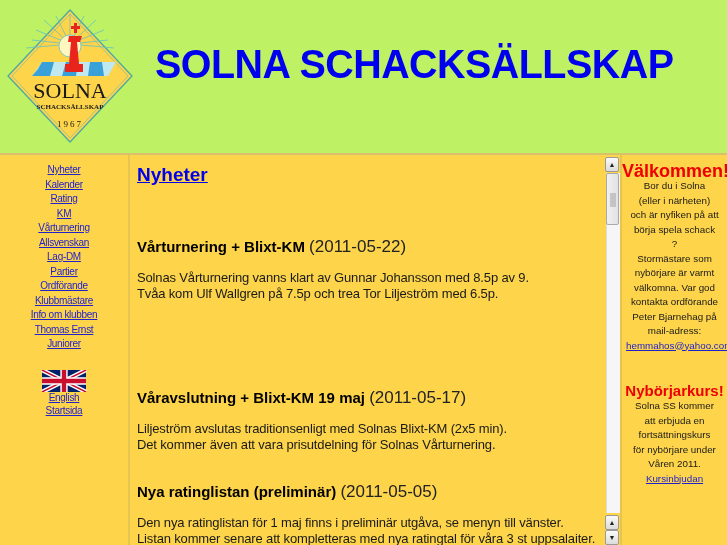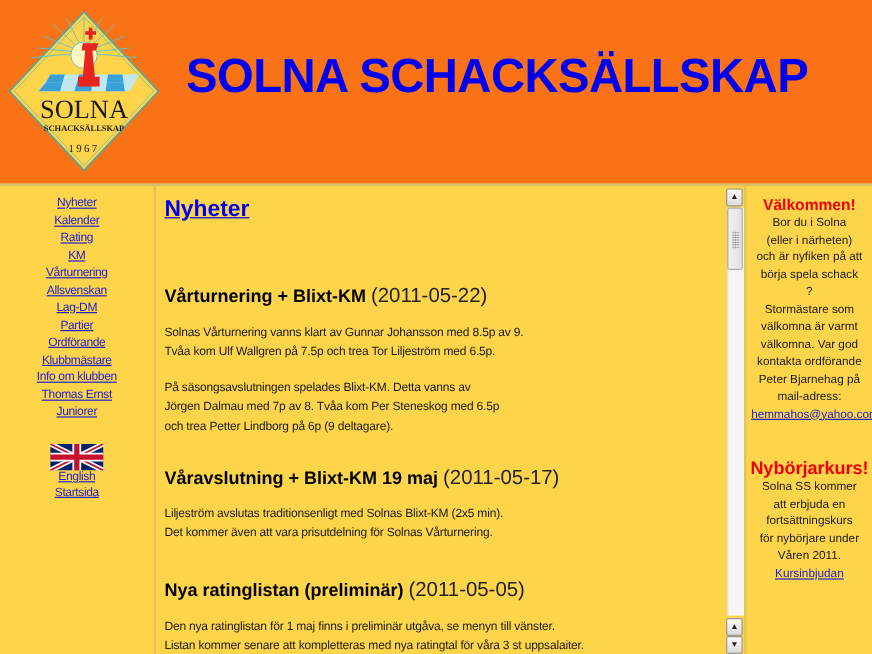--- a/index.html
+++ b/index.html
@@ -4,21 +4,21 @@
 <style>
   html, body { margin: 0; padding: 0; }
   body {
     width: 727px; height: 545px; overflow: hidden;
     background: #fdd44a;
     font-family: "Liberation Sans", sans-serif;
     position: relative;
   }
   .header {
     position: absolute; left: 0; top: 0; width: 727px; height: 153px;
-    background: #f97316;
+    background: #bef264;
   }
   .logo { position: absolute; left: 6px; top: 8px; width: 128px; height: 136px; }
   .site-title {
     position: absolute; left: 155px; top: 42px;
     font-family: "Liberation Sans", sans-serif; font-weight: bold;
     font-size: 40px; color: #0000ee; letter-spacing: -0.5px; white-space: nowrap;
     transform: scaleX(0.985); transform-origin: left top;
   }
   .hline { position: absolute; left: 0; top: 153px; width: 727px; height: 2px; background: #d9c06a; }
   .vline1 { position: absolute; left: 128px; top: 155px; width: 2px; height: 390px; background: #e6c450; }
@@ -38,21 +38,21 @@
     position: absolute; left: 130px; top: 155px; width: 475px; height: 390px;
     overflow: hidden; color: #111;
   }
   .main-title {
     position: absolute; left: 7px; top: 9px;
     font-size: 19px; font-weight: bold; color: #0000ee; text-decoration: underline;
   }
   .news { position: absolute; left: 7px; width: 465px; }
   .news h3 { margin: 0; font-size: 15px; font-weight: bold; color: #000; white-space: nowrap; }
   .news h3 .date { font-weight: normal; font-size: 17px; color: #222; }
-  .news p { margin: 0; font-size: 10px; line-height: 16px; color: #1a1a1a; letter-spacing: -0.15px; }
+  .news p { margin: 0; font-size: 13px; line-height: 16px; color: #1a1a1a; letter-spacing: -0.15px; }
   .news p.gap { margin-top: 14px; }
 
   .scrollbar {
     position: absolute; left: 605px; top: 155px; width: 15px; height: 390px; background: #fdd44a;
   }
   .sb-track { position: absolute; left: 1px; top: 18px; width: 13px; height: 340px; background: #f6f6f6; border-left: 1px solid #ddd; }
   .sb-btn {
     position: absolute; left: 0; width: 14px; height: 15px;
     background: linear-gradient(#fafafa, #dcdcdc); border: 1px solid #9a9a9a; border-radius: 2px;
     box-sizing: border-box;
@@ -62,21 +62,21 @@
     position: absolute; left: 1px; top: 18px; width: 13px; height: 52px;
     background: linear-gradient(90deg, #f0f0f0, #e2e2e2); border: 1px solid #aaa; border-radius: 2px; box-sizing: border-box;
   }
   .grip { position: absolute; left: 3px; top: 19px; width: 6px; height: 14px;
     background-image: radial-gradient(#999 0.6px, transparent 0.8px); background-size: 2px 2px; }
 
   .side {
     position: absolute; left: 622px; top: 155px; width: 105px; height: 390px;
     text-align: center; font-size: 9.8px; line-height: 14.5px; color: #1a1a1a; overflow: hidden;
   }
-  .side .welcome-title { color: #ee0000; font-weight: bold; font-size: 13px; margin-top: 8px; line-height: 16px; }
+  .side .welcome-title { color: #ee0000; font-weight: bold; font-size: 18px; margin-top: 8px; line-height: 16px; }
   .side .kurs-title { color: #ee0000; font-weight: bold; font-size: 15px; margin-top: 30px; line-height: 16px; }
   .side a { color: #2222cc; text-decoration: underline; white-space: nowrap; }
   .side .line { display: block; white-space: nowrap; }
 </style>
 </head>
 <body>
 
 <div class="header">
   <svg class="logo" viewBox="0 0 128 136">
     <polygon points="64,2 126,68 64,134 2,68" fill="#fdd44a" stroke="#4aa8a8" stroke-width="1.3"></polygon>
@@ -149,25 +149,20 @@
 
 <main class="main">
   <a href="#" class="main-title">Nyheter</a>
 
   <div class="news" style="top:82px;">
     <h3><span>Vårturnering + Blixt-KM</span> <span class="date">(2011-05-22)</span></h3>
     <p class="gap" style="margin-top:13px;">
       <span>Solnas Vårturnering vanns klart av Gunnar Johansson med 8.5p av 9.</span><br>
       <span>Tvåa kom Ulf Wallgren på 7.5p och trea Tor Liljeström med 6.5p.</span>
     </p>
-    <p class="gap">
-      <span>På säsongsavslutningen spelades Blixt-KM. Detta vanns av</span><br>
-      <span>Jörgen Dalmau med 7p av 8. Tvåa kom Per Steneskog med 6.5p</span><br>
-      <span>och trea Petter Lindborg på 6p (9 deltagare).</span>
-    </p>
   </div>
 
   <div class="news" style="top:233px;">
     <h3><span>Våravslutning + Blixt-KM 19 maj</span> <span class="date">(2011-05-17)</span></h3>
     <p class="gap" style="margin-top:13px;">
       <span>Liljeström avslutas traditionsenligt med Solnas Blixt-KM (2x5 min).</span><br>
       <span>Det kommer även att vara prisutdelning för Solnas Vårturnering.</span>
     </p>
   </div>
 
@@ -191,21 +186,21 @@
 </div>
 
 <aside class="side">
   <div class="welcome-title">Välkommen!</div>
   <span class="line">Bor du i Solna</span>
   <span class="line">(eller i närheten)</span>
   <span class="line">och är nyfiken på att</span>
   <span class="line">börja spela schack</span>
   <span class="line">?</span>
   <span class="line">Stormästare som</span>
-  <span class="line">välkomna är varmt</span>
+  <span class="line">nybörjare är varmt</span>
   <span class="line">välkomna. Var god</span>
   <span class="line">kontakta ordförande</span>
   <span class="line">Peter Bjarnehag på</span>
   <span class="line">mail-adress:</span>
   <span class="line" style="text-align:left;padding-left:4px;"><a href="#">hemmahos@yahoo.com</a></span>
 
   <div class="kurs-title">Nybörjarkurs!</div>
   <span class="line">Solna SS kommer</span>
   <span class="line">att erbjuda en</span>
   <span class="line">fortsättningskurs</span>

